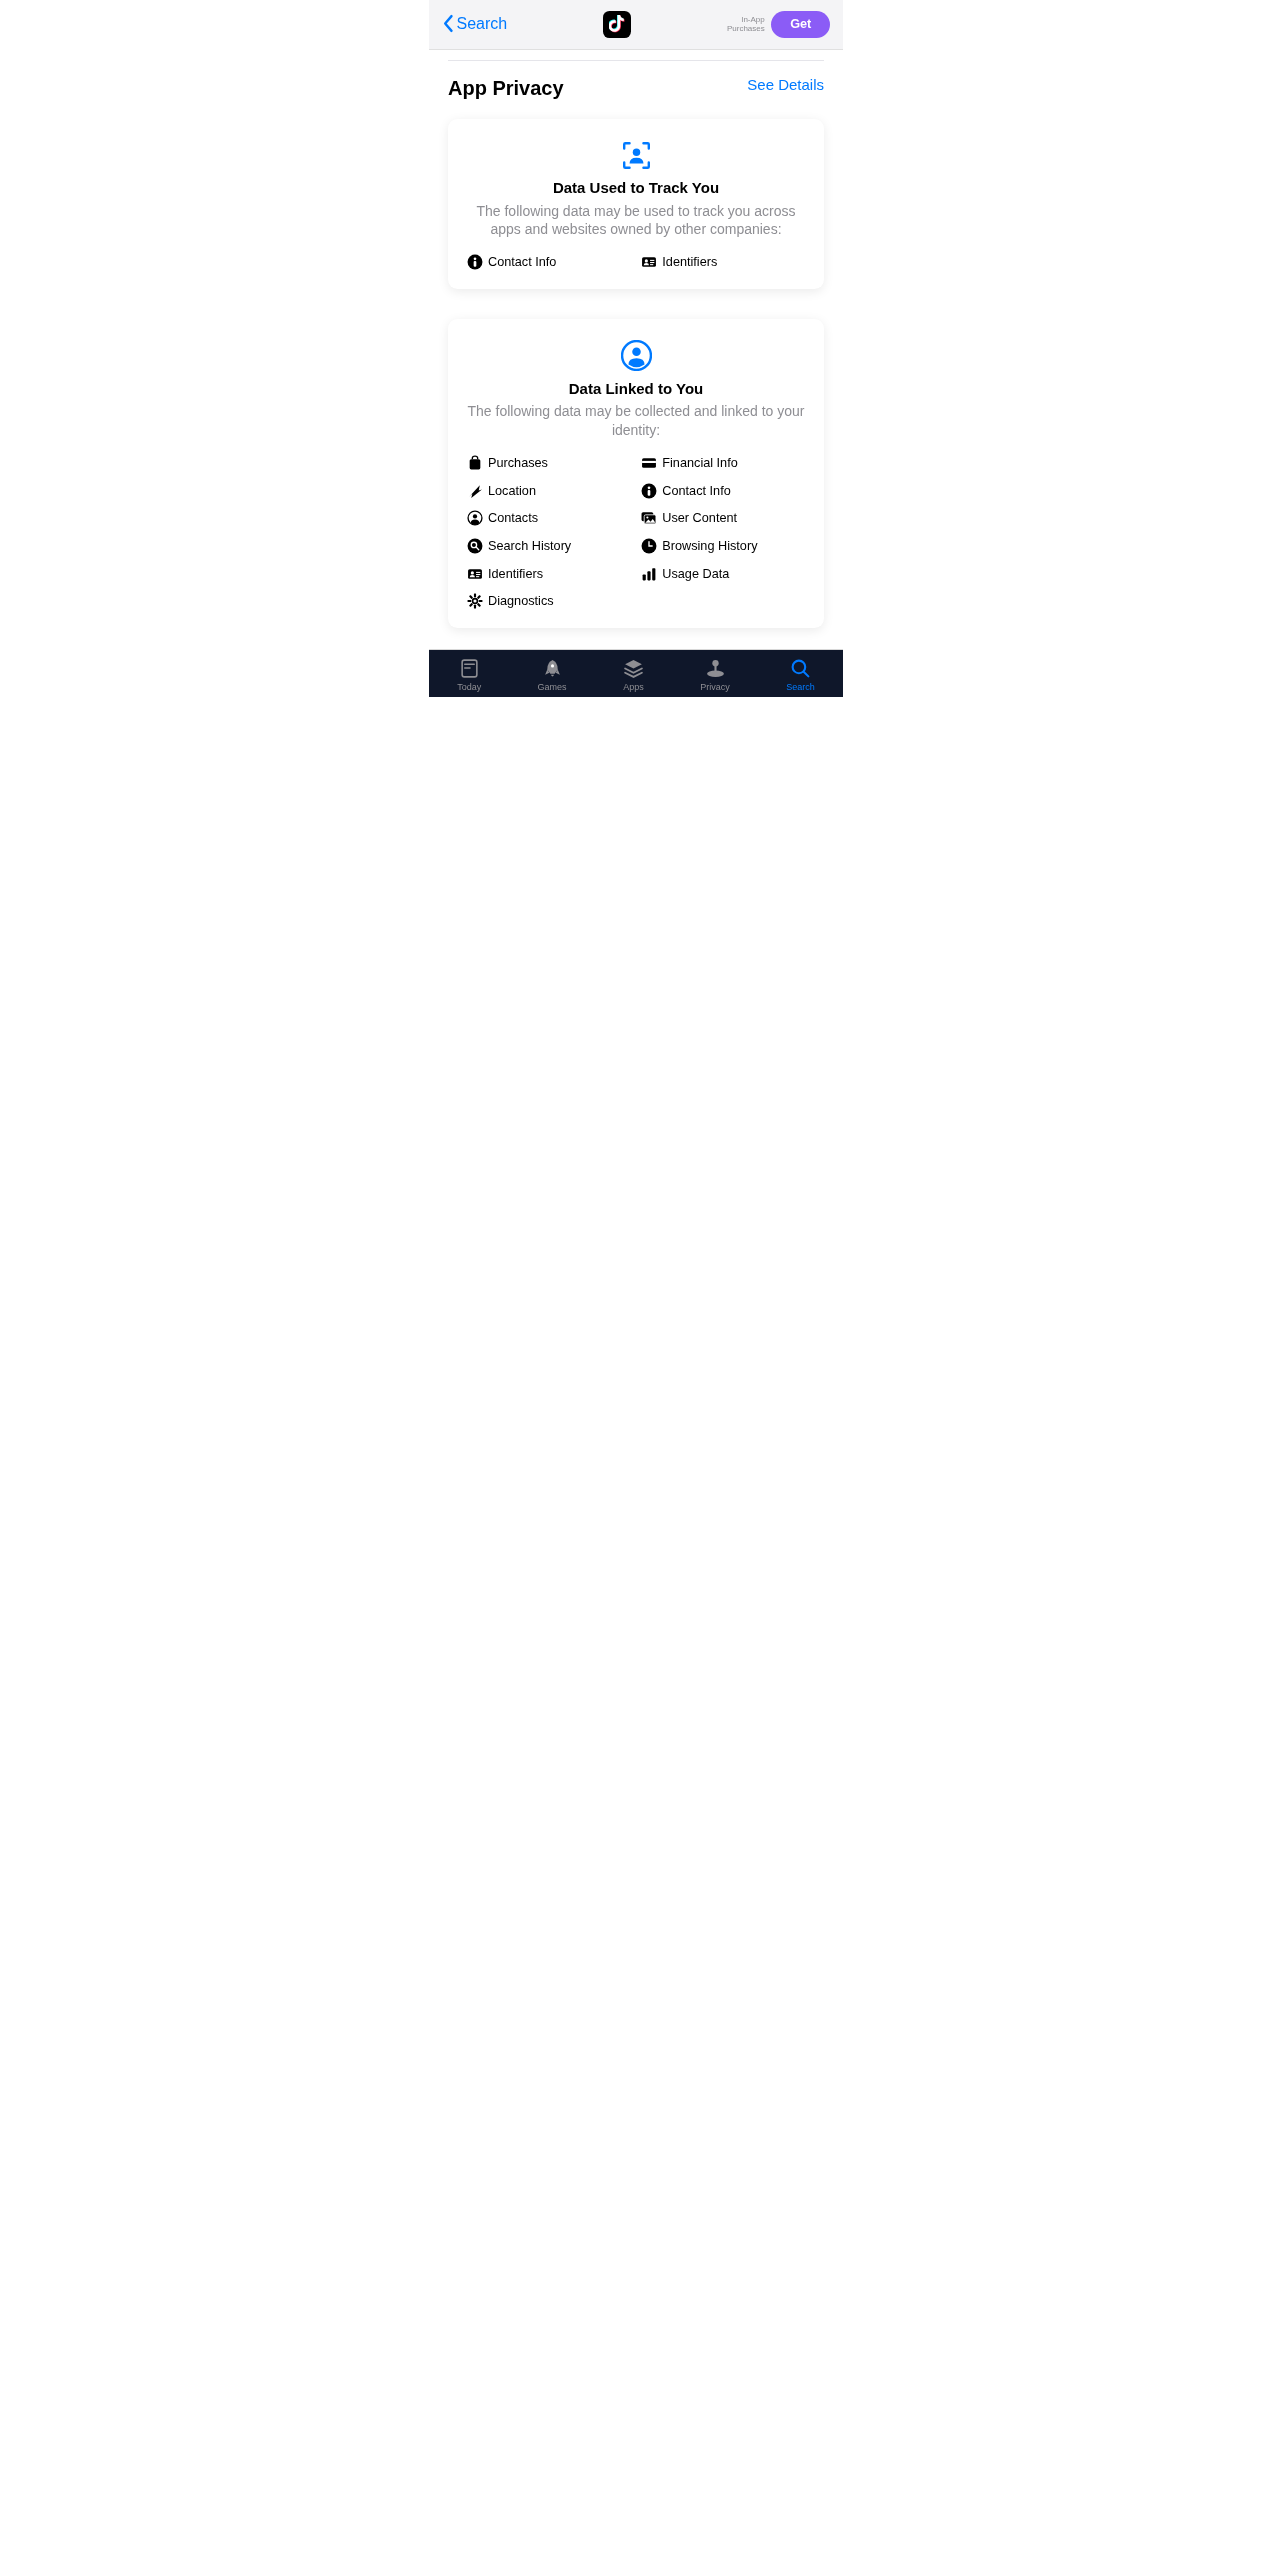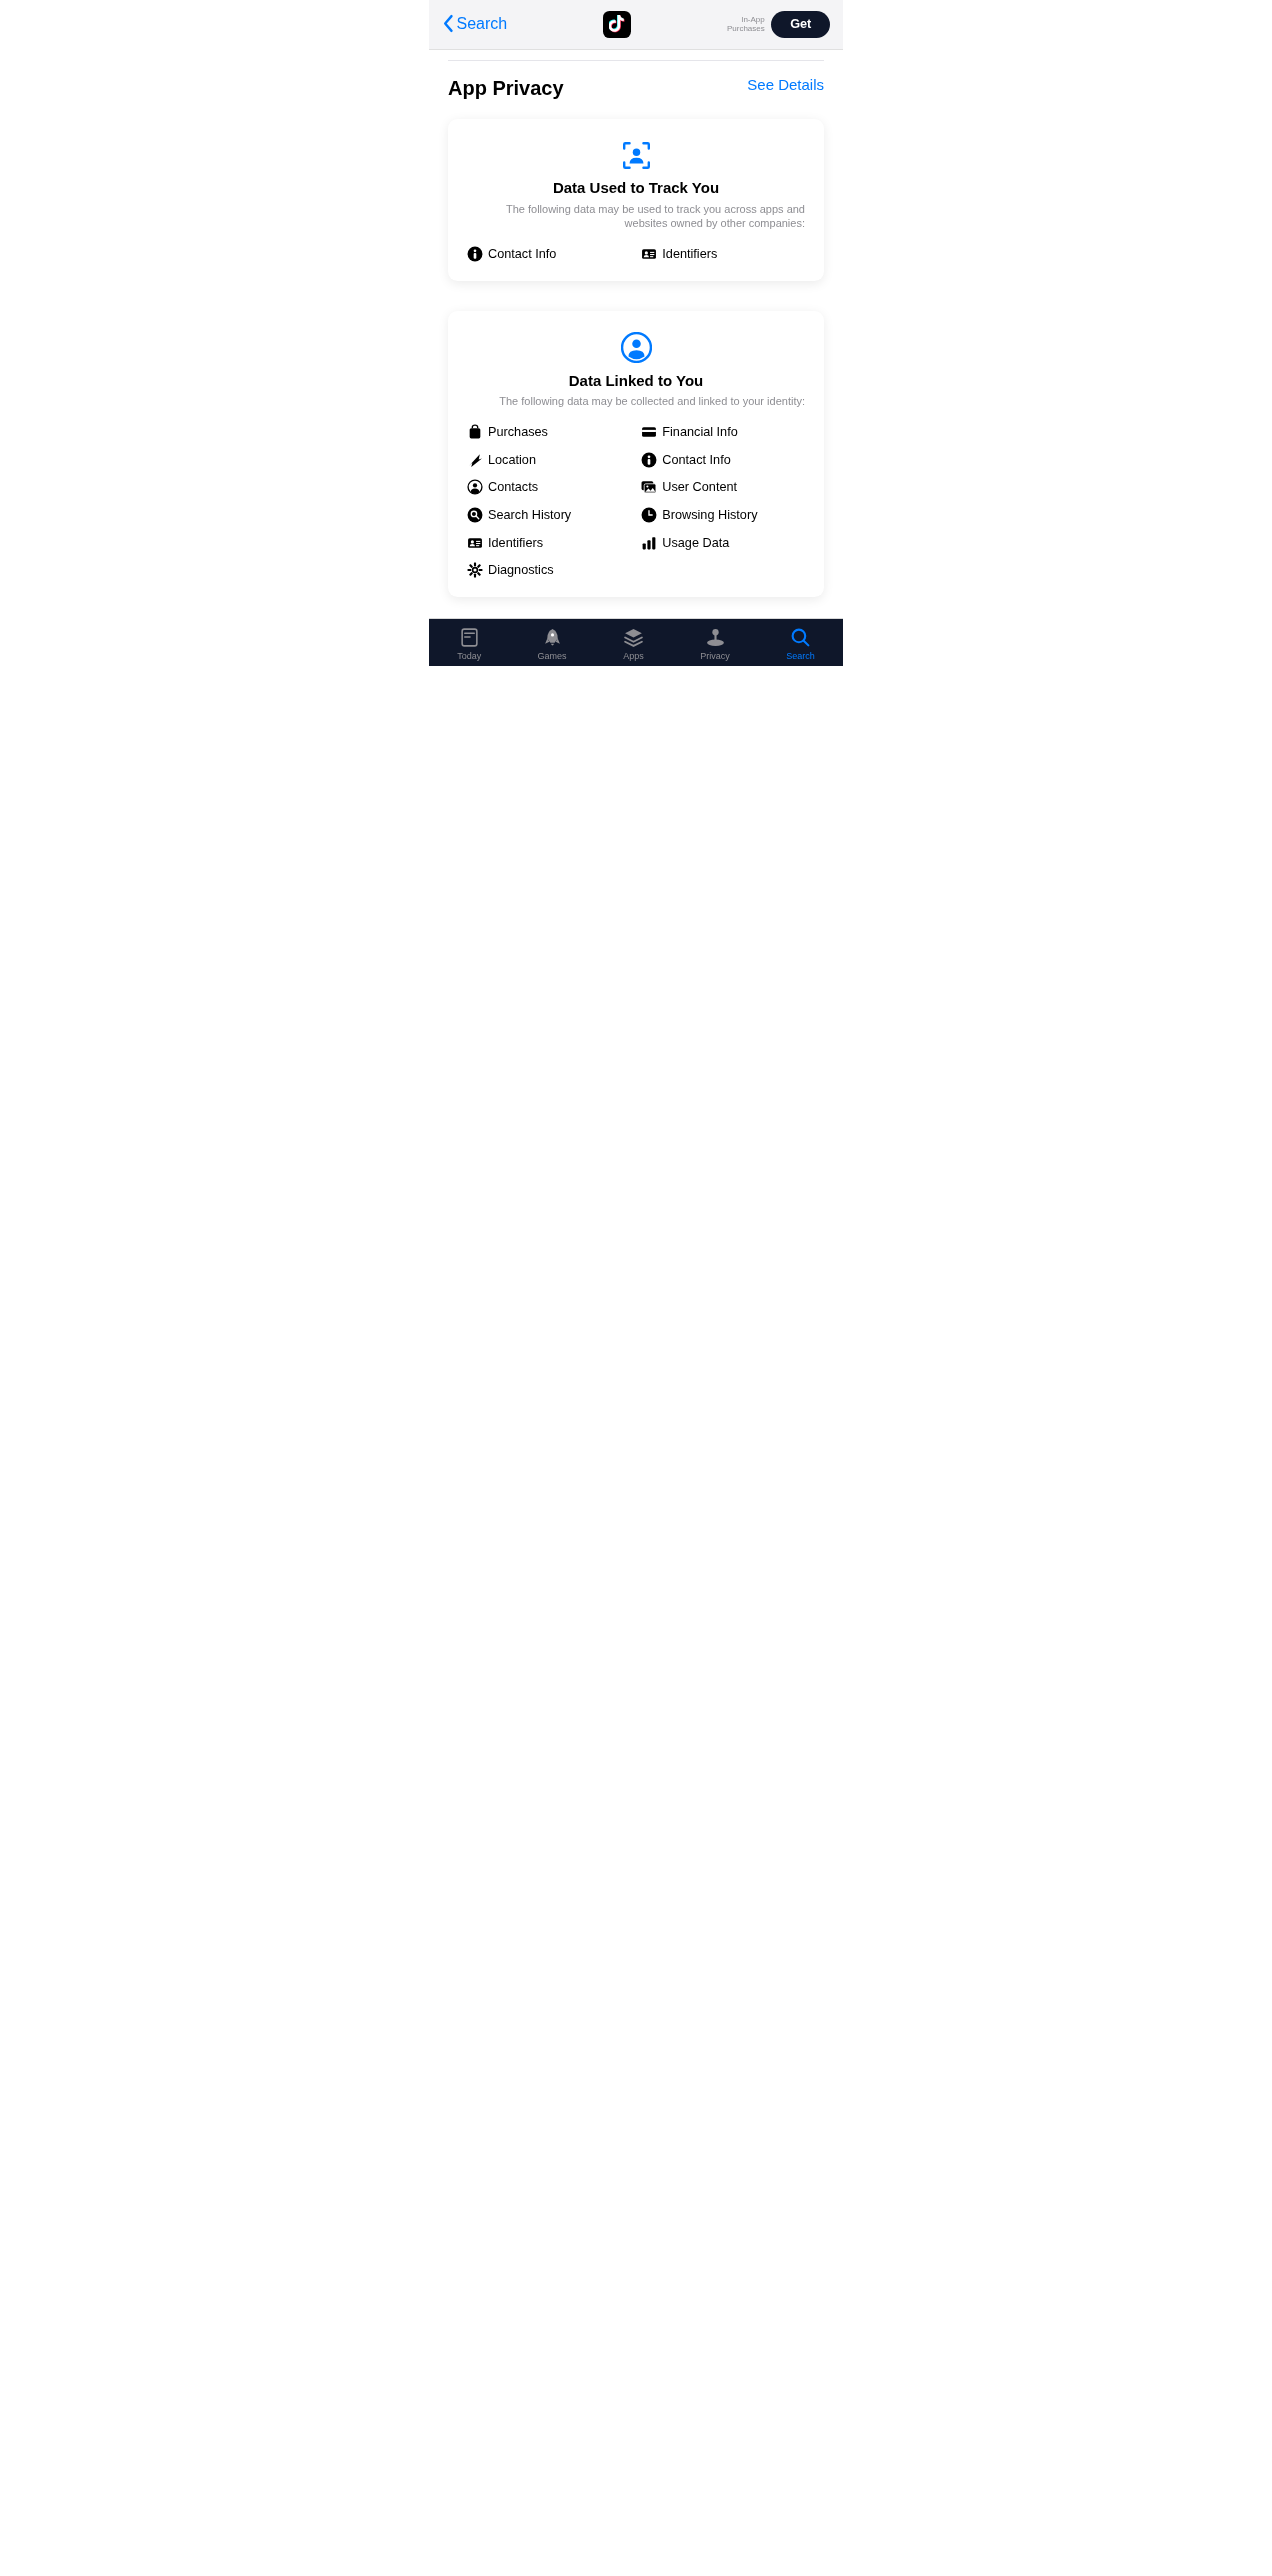--- a/index.html
+++ b/index.html
@@ -21,40 +21,40 @@
 .back-chevron svg { width: 12.7px; height: 19px; }
 .back-text { color: #007aff; font-size: 16px; font-weight: 400; }
 .app-icon {
   width: 27.6px; height: 27.6px; border-radius: 6.4px;
   background: #000; display: flex; align-items: center; justify-content: center;
 }
 .app-icon svg { width: 16px; height: 18px; }
 .right-area { display: flex; align-items: center; gap: 6.4px; }
 .iap-text { text-align: right; color: #8e8e93; font-size: 8px; line-height: 1.2; }
 .get-btn {
-  background: #0f172a; color: #fff; font-size: 12.7px; font-weight: 700;
+  background: #8b5cf6; color: #fff; font-size: 12.7px; font-weight: 700;
   border: none; border-radius: 16px; padding: 6.4px 19px;
 }
 .content { padding: 0 19px 21px; }
 hr { border: none; border-top: 0.5px solid #e5e5ea; margin-top: 10.6px; margin-bottom: 7.4px; }
 .section-header { display: flex; justify-content: space-between; align-items: center; margin-bottom: 7.4px; }
 .section-title { font-size: 20px; font-weight: 700; color: #000; margin-top: 8px; }
 .see-details { color: #007aff; font-size: 15px; cursor: pointer; }
 .desc { font-size: 13.8px; color: #8e8e93; line-height: 1.4; }
 .desc .dev-name { color: #6d6d72; font-weight: 500; }
 .desc .link { color: #007aff; }
 .card {
   background: #fff; border-radius: 9.5px; margin-top: 19px;
   padding: 21px 19px 19px;
   box-shadow: 0 2.1px 10.6px rgba(0,0,0,0.08);
 }
 .card-icon { display: flex; justify-content: center; margin-bottom: 8.5px; }
 .card-icon svg { width: 31px; height: 31px; }
 .card-title { text-align: center; font-size: 15px; font-weight: 700; margin-bottom: 5.3px; }
-.card-desc { text-align: right; color: #8e8e93; font-size: 11px; line-height: 1.35; margin-bottom: 15px; }
+.card-desc { text-align: center; color: #8e8e93; font-size: 14px; line-height: 1.35; margin-bottom: 15px; }
 .data-grid { display: grid; grid-template-columns: 1fr 1fr; gap: 11.7px 10.6px; }
 .data-item { display: flex; align-items: center; gap: 5px; }
 .data-item svg { width: 16px; height: 16px; flex-shrink: 0; }
 .data-label { font-size: 12.7px; color: #000; }
 .tab-bar {
   display: flex; justify-content: space-around; align-items: center;
   padding: 7.4px 0 5.3px; background: #0f172a; border-top: 0.5px solid #d8d8d8;
 }
 .tab-item { display: flex; flex-direction: column; align-items: center; gap: 3.2px; }
 .tab-item svg { width: 21px; height: 21px; }

